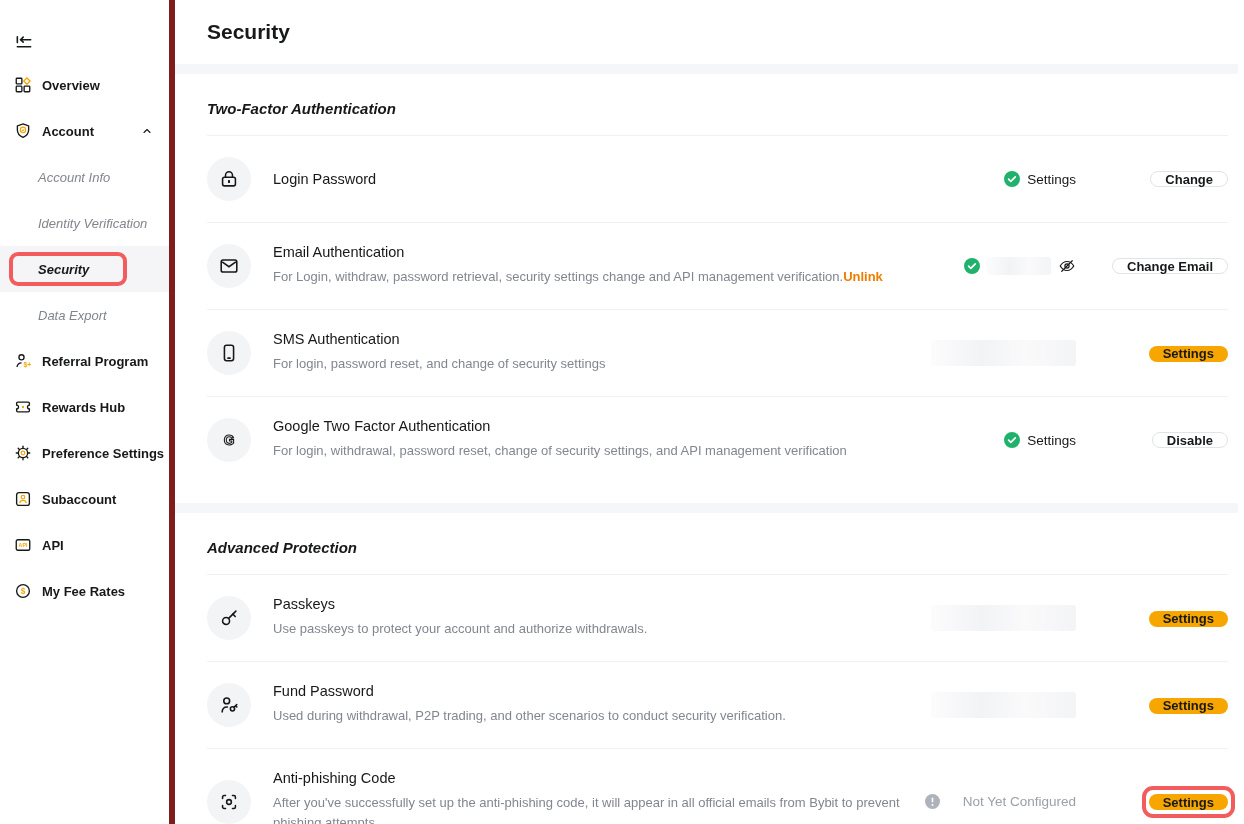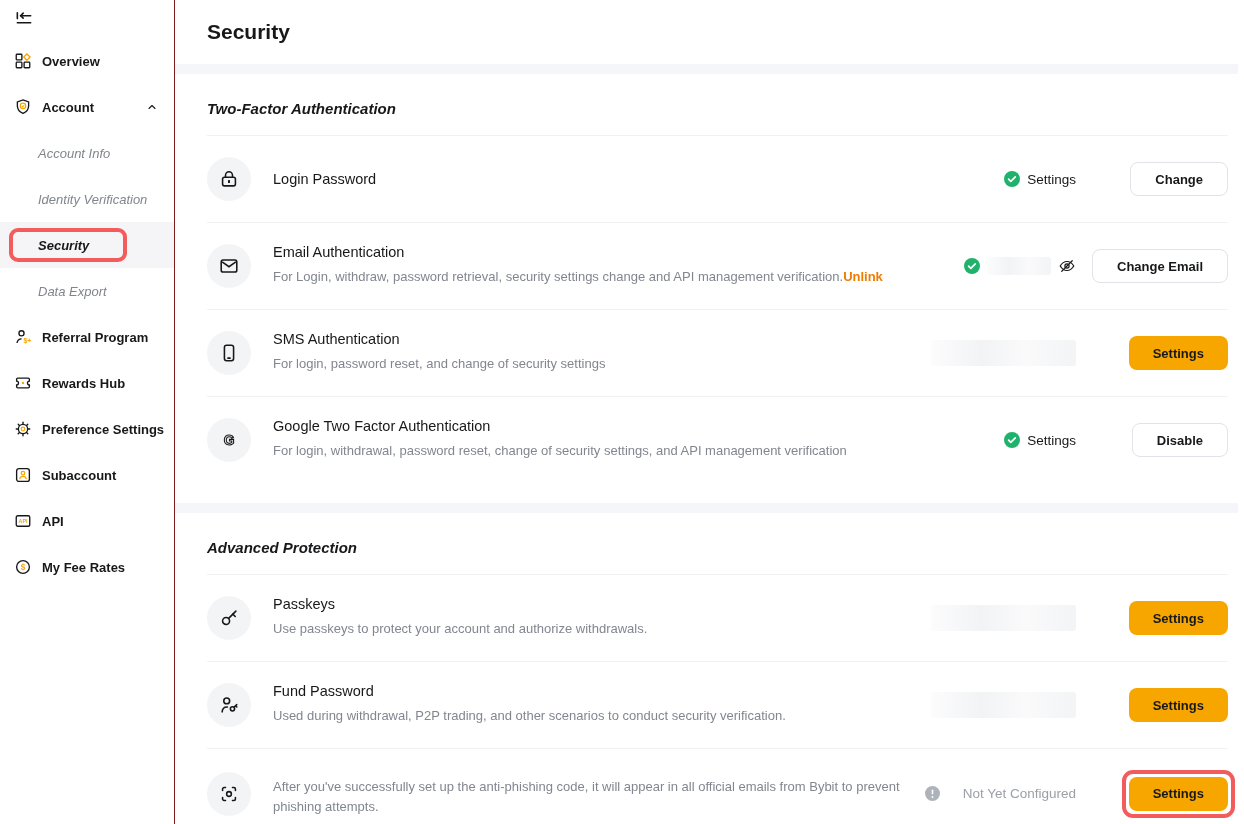--- a/index.html
+++ b/index.html
@@ -5,21 +5,21 @@
   * { box-sizing: border-box; }
   html,body { margin:0; padding:0; }
   body {
     width:1244px; height:824px; overflow:hidden;
     display:flex;
     font-family:"Liberation Sans","DejaVu Sans",sans-serif;
     color:#17181a; background:#fff;
     -webkit-font-smoothing:antialiased;
   }
   
-  .sidebar { width:175px; min-width:175px; border-right:1px solid #7f1d1d; padding-top:0; }
+  .sidebar { width:175px; min-width:175px; border-right:6px solid #7f1d1d; padding-top:24px; }
   .collapse-btn { height:38px; display:flex; align-items:center; padding-left:14px; cursor:pointer; }
   .nav-item { height:46px; display:flex; align-items:center; gap:10px; padding:0 8px 0 14px; font-size:13px; font-weight:700; cursor:pointer; }
   .nav-item svg { flex:none; }
   .nav-label { white-space:nowrap; }
   .chev { margin-left:auto; margin-right:8px; display:flex; }
   .sub-item { height:46px; display:flex; align-items:center; padding-left:38px; font-size:13px; color:#81858c; cursor:pointer; position:relative;font-style:italic; }
   .sub-item.active { color:#17181a; font-weight:700; background:#f5f5f7; }
   .annotation-box { position:absolute; border:4px solid #f25c5c; border-radius:9px; pointer-events:none; }
   .sub-item .annotation-box { left:9px; top:6px; width:118px; height:34px; }
   
@@ -35,21 +35,21 @@
   .unlink { color:#ee7d00; font-weight:700; margin-left:0; cursor:pointer; }
   .row-status { width:150px; display:flex; align-items:center; justify-content:flex-end; gap:7px; flex:none; margin-right:40px; font-size:13.5px; }
   .row-status svg { flex:none; }
   .muted { color:#9ba0a8; white-space:nowrap;padding-left:16px; }
   .redact { border-radius:3px; background:linear-gradient(90deg,#fcfcfd,#f2f3f5 35%,#fafafb 65%,#f3f4f6); }
   .redact.wide { width:145px; height:26px; }
   .redact.narrow { width:64px; height:18px; }
   .eye-btn { display:flex; cursor:pointer; }
   .row-action { width:112px; display:flex; justify-content:flex-end; flex:none; }
   .btn-wrap { position:relative; display:inline-block; }
-  .btn { height:34px; border-radius:8px; font-family:inherit; font-size:13px; font-weight:700; padding:0 24px; cursor:pointer; white-space:nowrap; }
+  .btn { height:16px; border-radius:8px; font-family:inherit; font-size:13px; font-weight:700; padding:0 14px; cursor:pointer; white-space:nowrap; }
   .btn-outline { background:#fff; border:1px solid #e0e3e8; color:#17181a; }
   .btn-primary { background:#f7a600; border:none; color:#17181a; }
   .btn-wrap .annotation-box { inset:-7px; border-radius:11px; }
 </style>
 </head>
 <body>
 
 <aside class="sidebar">
   <div class="collapse-btn">
     <svg width="20" height="20" viewBox="0 0 24 24" fill="none" stroke="#17181a" stroke-width="1.9" stroke-linecap="round">
@@ -304,20 +304,21 @@
     <div class="row-icon">
       <svg width="22" height="22" viewBox="0 0 24 24" fill="none" stroke="#17181a" stroke-width="1.7" stroke-linecap="round">
           <path d="M5 8.2V6.6A1.6 1.6 0 016.6 5h1.6"></path>
           <path d="M15.8 5h1.6A1.6 1.6 0 0119 6.6v1.6"></path>
           <path d="M19 15.8v1.6a1.6 1.6 0 01-1.6 1.6h-1.6"></path>
           <path d="M8.2 19H6.6A1.6 1.6 0 015 17.4v-1.6"></path>
           <circle cx="12" cy="12" r="2.6"></circle>
         </svg>
     </div>
     <div class="row-main">
+      <div class="row-title">Anti-phishing Code</div>
       <div class="row-desc">After you've successfully set up the anti-phishing code, it will appear in all official emails from Bybit to prevent phishing attempts.</div>
     </div>
     <div class="row-status">
       <svg width="15" height="15" viewBox="0 0 15 15">
           <circle cx="7.5" cy="7.5" r="7.5" fill="#aeb2ba"></circle>
           <rect x="6.7" y="3.4" width="1.6" height="5" rx="0.8" fill="#fff"></rect>
           <circle cx="7.5" cy="10.9" r="1" fill="#fff"></circle>
         </svg>
       <span class="muted">Not Yet Configured</span>
     </div>

